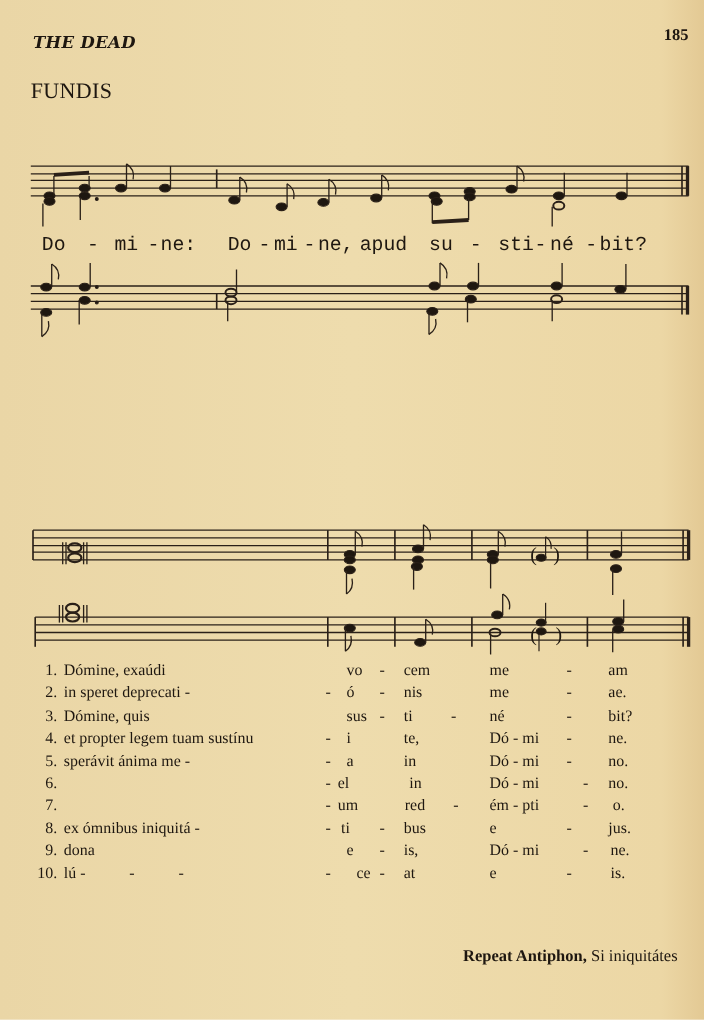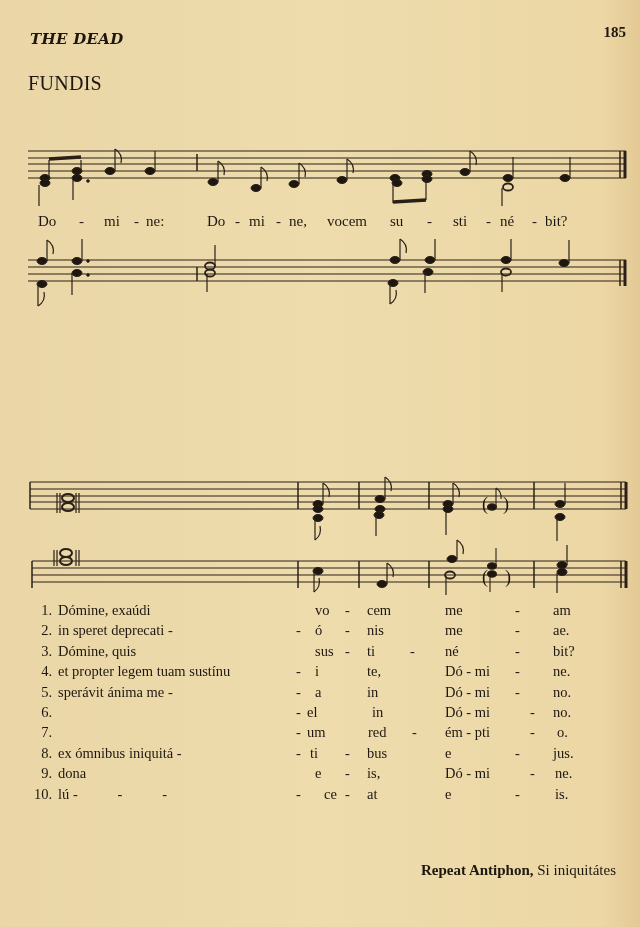--- a/index.html
+++ b/index.html
@@ -4,21 +4,21 @@
 <style>
   html,body{margin:0;padding:0;}
   body{width:640px;height:927px;position:relative;overflow:hidden;
     background:linear-gradient(90deg,#ead6a6 0%,#eedcad 50%,#ecd7a5 94%,#e3c994 100%);
     font-family:"DejaVu Serif","Liberation Serif",serif;color:#1e1710;}
   .abs{position:absolute;}
   .running-head{left:30px;top:30px;font-family:"DejaVu Serif",serif;font-style:italic;font-weight:bold;font-size:15px;letter-spacing:0.3px;}
   .page-num{right:14px;top:24px;font-size:15px;font-weight:bold;font-family:"Liberation Serif",serif;}
   .title{left:28px;top:72px;font-size:20px;font-family:"Liberation Serif",serif;font-weight:normal;letter-spacing:0.3px;}
   svg.music{position:absolute;left:0;top:0;}
-  .lyrics{top:213px;left:0;width:640px;height:22px;font-size:15px;font-family:Liberation Serif, serif;}
+  .lyrics{top:213px;left:0;width:640px;height:22px;font-size:18px;font-family:Liberation Mono, monospace;}
   .lyrics span{position:absolute;top:0;}
   .verses{left:0;top:602px;width:640px;}
   .verse-row{position:relative;height:20.4px;font-size:14.5px;font-family:"Liberation Serif",serif;}
   .verse-row span{position:absolute;top:0;white-space:nowrap;}
   .vnum{text-align:right;width:30px;left:22px;}
   .footer{right:24px;top:862px;font-size:15px;font-family:"Liberation Serif",serif;}
   .footer b{font-weight:bold;}
 </style>
 </head>
 <body>
@@ -224,21 +224,21 @@
   <span style="left:38px">Do</span>
   <span style="left:79px">-</span>
   <span style="left:104px">mi</span>
   <span style="left:134px">-</span>
   <span style="left:146px">ne:</span>
   <span style="left:207px">Do</span>
   <span style="left:235px">-</span>
   <span style="left:249px">mi</span>
   <span style="left:276px">-</span>
   <span style="left:289px">ne,</span>
-  <span style="left:327px">vocem</span>
+  <span style="left:327px">apud</span>
   <span style="left:390px">su</span>
   <span style="left:427px">-</span>
   <span style="left:453px">sti</span>
   <span style="left:486px">-</span>
   <span style="left:500px">né</span>
   <span style="left:532px">-</span>
   <span style="left:545px">bit?</span>
 </div>
 
 <div class="abs verses">

